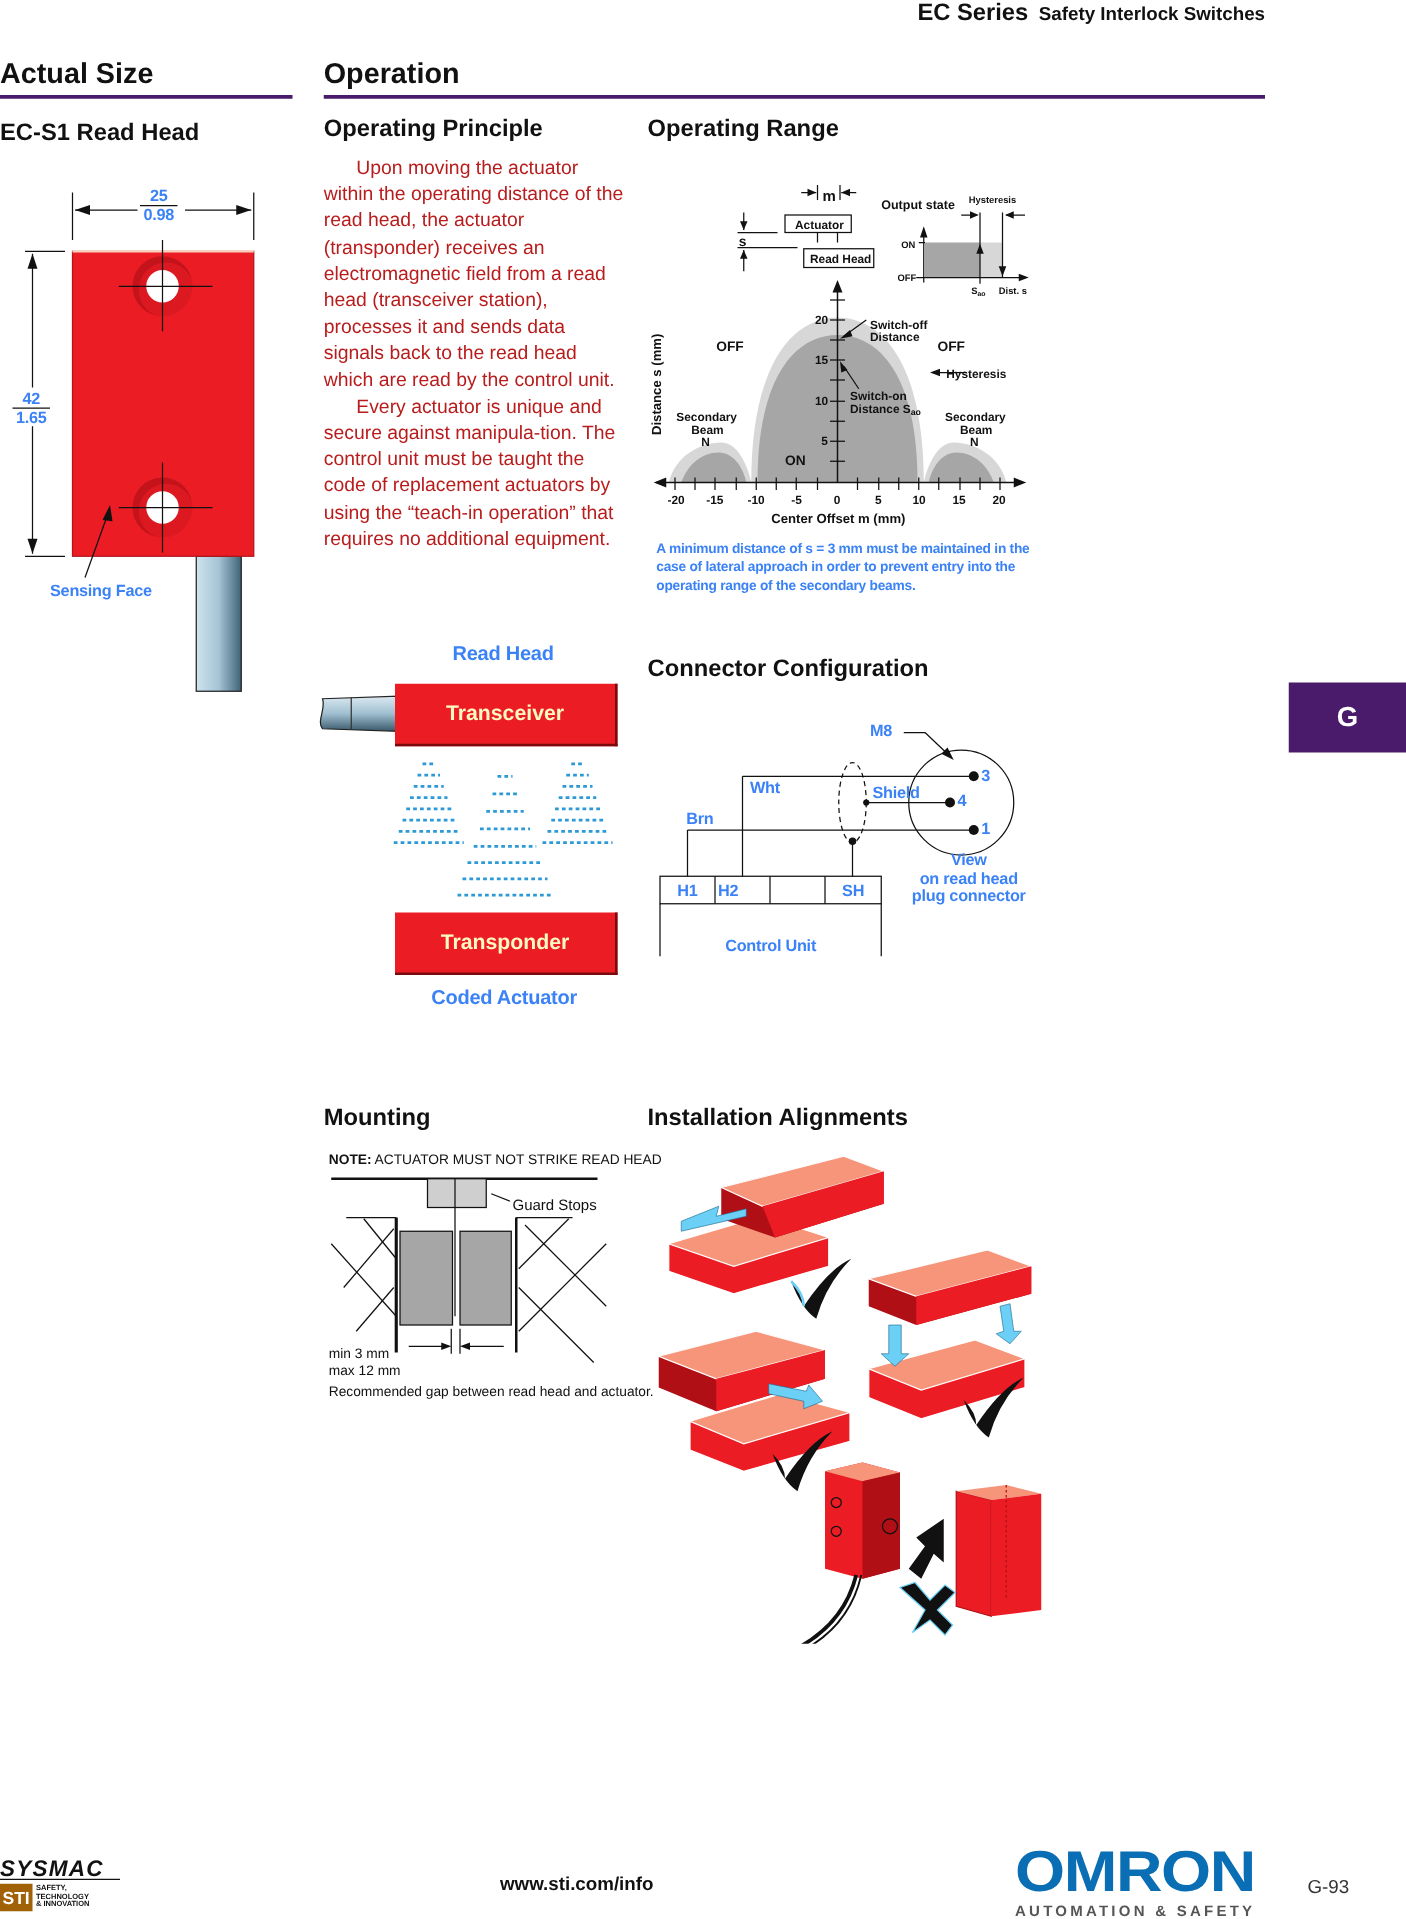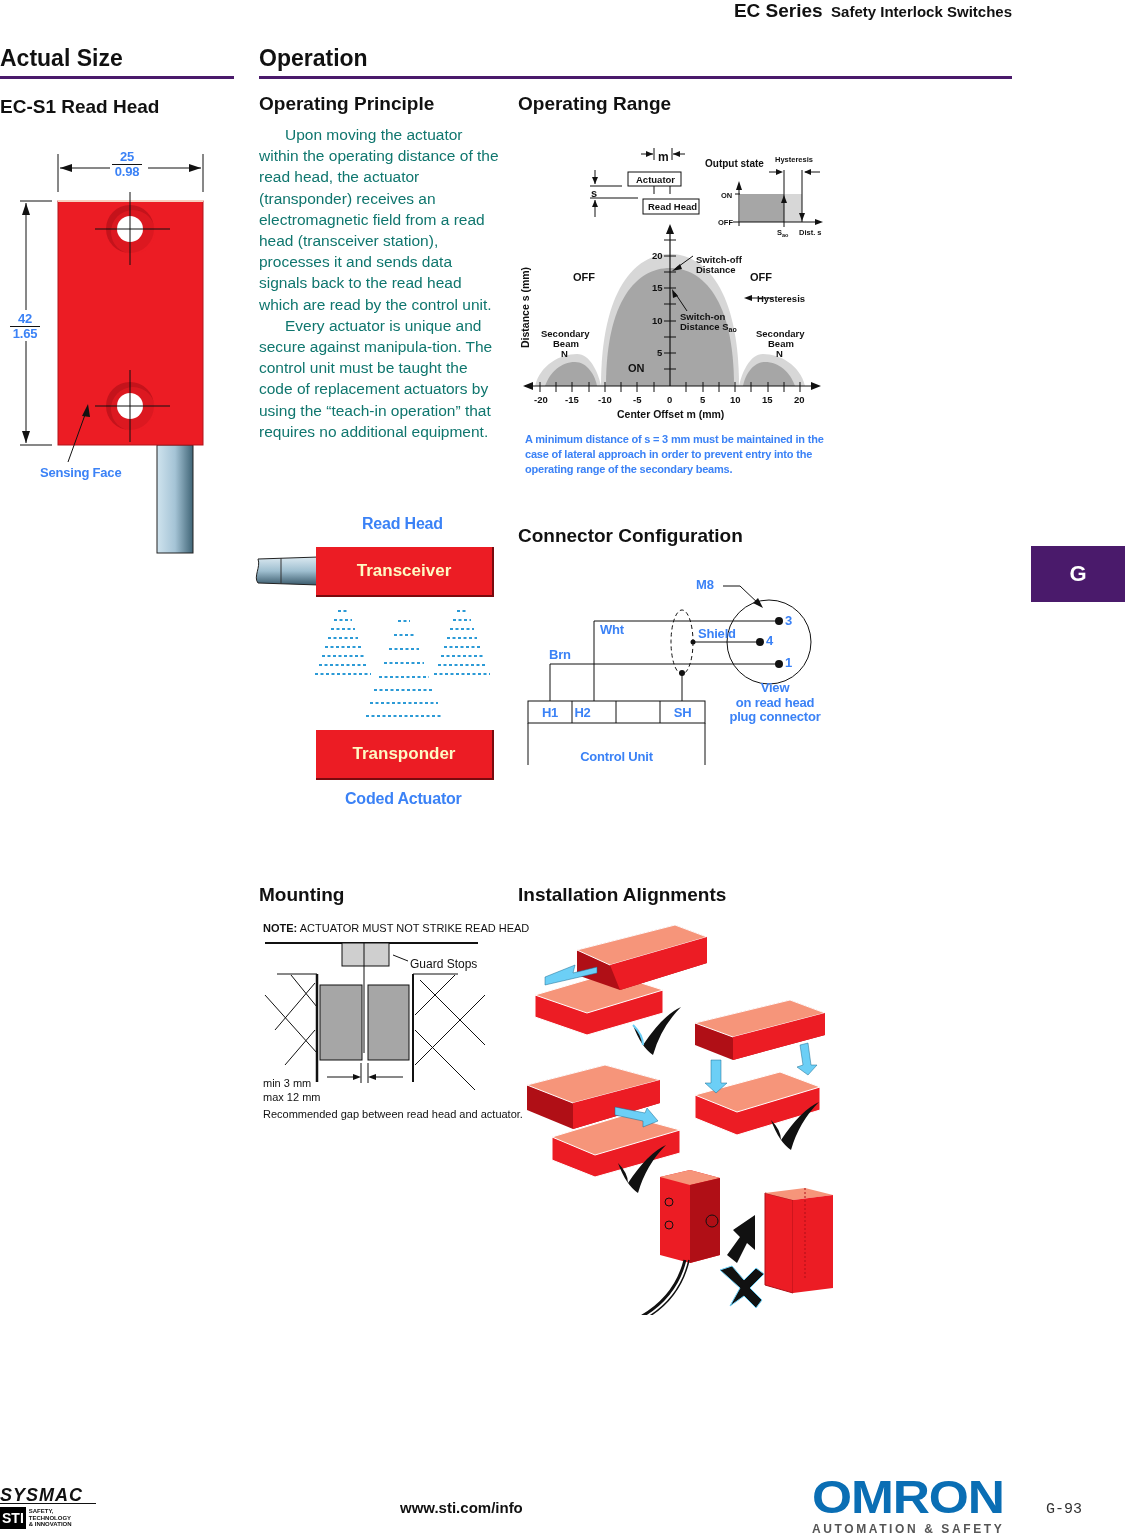--- a/index.html
+++ b/index.html
@@ -3,21 +3,21 @@
 <meta charset="utf-8">
 <style>
   html, body { margin:0; padding:0; background:#ffffff; }
   body { width:1125px; height:1535px; position:relative; overflow:hidden; font-family:"Liberation Sans", sans-serif; color:#111; }
   .abs { position:absolute; }
   .hdr-series { font-weight:bold; font-size:19px; }
   .hdr-sub { font-weight:bold; font-size:15px; }
   .h1 { font-weight:bold; font-size:23px; color:#111; }
   .rule { height:3px; background:#4a1a6b; }
   .h2 { font-weight:bold; font-size:19px; }
-  .body-text { font-size:15.5px; line-height:21.2px; color:#0f766e; }
+  .body-text { font-size:15.5px; line-height:21.2px; color:#b91c1c; }
   .body-text p { margin:0; text-indent:26px; }
   .cond { font-family:"Liberation Sans", sans-serif; font-weight:bold; font-size:12px; color:#3b82f6; letter-spacing:-0.2px; }
   .svgtxt { font-family:"Liberation Sans", sans-serif; font-weight:bold; }
   .tab-g { background:#4a1a6b; color:#fff; font-weight:bold; font-size:22px; display:flex; align-items:center; justify-content:center; }
   .red-block { background:#ec1c24; color:#fef9c3; font-weight:bold; font-size:17px; display:flex; align-items:center; justify-content:center; border-right:2px solid #7a0a0e; border-bottom:2px solid #7a0a0e; }
   .url { font-weight:bold; font-size:15px; }
   .pageno { font-size:15px; color:#333; }
 </style>
 </head>
 <body>
@@ -423,26 +423,26 @@
       <line x1="290" y1="273" x2="290" y2="365" stroke="#b00f16" stroke-dasharray="2 2"></line>
       <polygon points="218,315 240,300 240,335 232,328 222,348 212,340 225,322" fill="#111"></polygon>
       <path d="M 205 355 l 20 18 l -10 18 l 14 -10 l 12 12 l 6 -8 l -12 -12 l 14 -14 l -8 -6 l -12 12 l -12 -14 z" fill="#111" stroke="#6ccff6" stroke-width="1"></path>
     </g>
   </svg>
 </div>
 
 <div class="abs" style="left:0; top:1472px; width:100px; height:50px;">
   <div style="font-style:italic; font-weight:bold; font-size:18px; letter-spacing:1px; border-bottom:1px solid #111; width:96px; line-height:16px;margin-top:15px;">SYSMAC</div>
   <div style="display:flex; align-items:center; margin-top:3px;">
-    <div style="background:#000000; color:#fff; font-weight:bold; font-size:14px; padding:0 2px; line-height:22px;">STI</div>
+    <div style="background:#a16207; color:#fff; font-weight:bold; font-size:14px; padding:0 2px; line-height:22px;">STI</div>
     <div style="font-size:6px; font-weight:bold; line-height:6.5px; margin-left:3px;">
       <div>SAFETY,</div>
       <div>TECHNOLOGY</div>
       <div>&amp; INNOVATION</div>
     </div>
   </div>
 </div>
 <div class="abs url" style="left:400px; top:1499px;">www.sti.com/info</div>
 <div class="abs" style="left:812px; top:1474px; width:200px;">
   <div style="color:#0a6eb4; font-weight:bold; font-size:46px; letter-spacing:-1px; line-height:46px; transform:scaleX(1.12); transform-origin:left;">OMRON</div>
   <div style="color:#555; font-weight:bold; font-size:12px; letter-spacing:2.6px; margin-top:2px;">AUTOMATION &amp; SAFETY</div>
 </div>
-<div class="abs pageno" style="left:1046px; top:1501px;font-family:Liberation Mono, monospace;">G-93</div>
+<div class="abs pageno" style="left:1046px; top:1501px;">G-93</div>
 
 </body></html>

